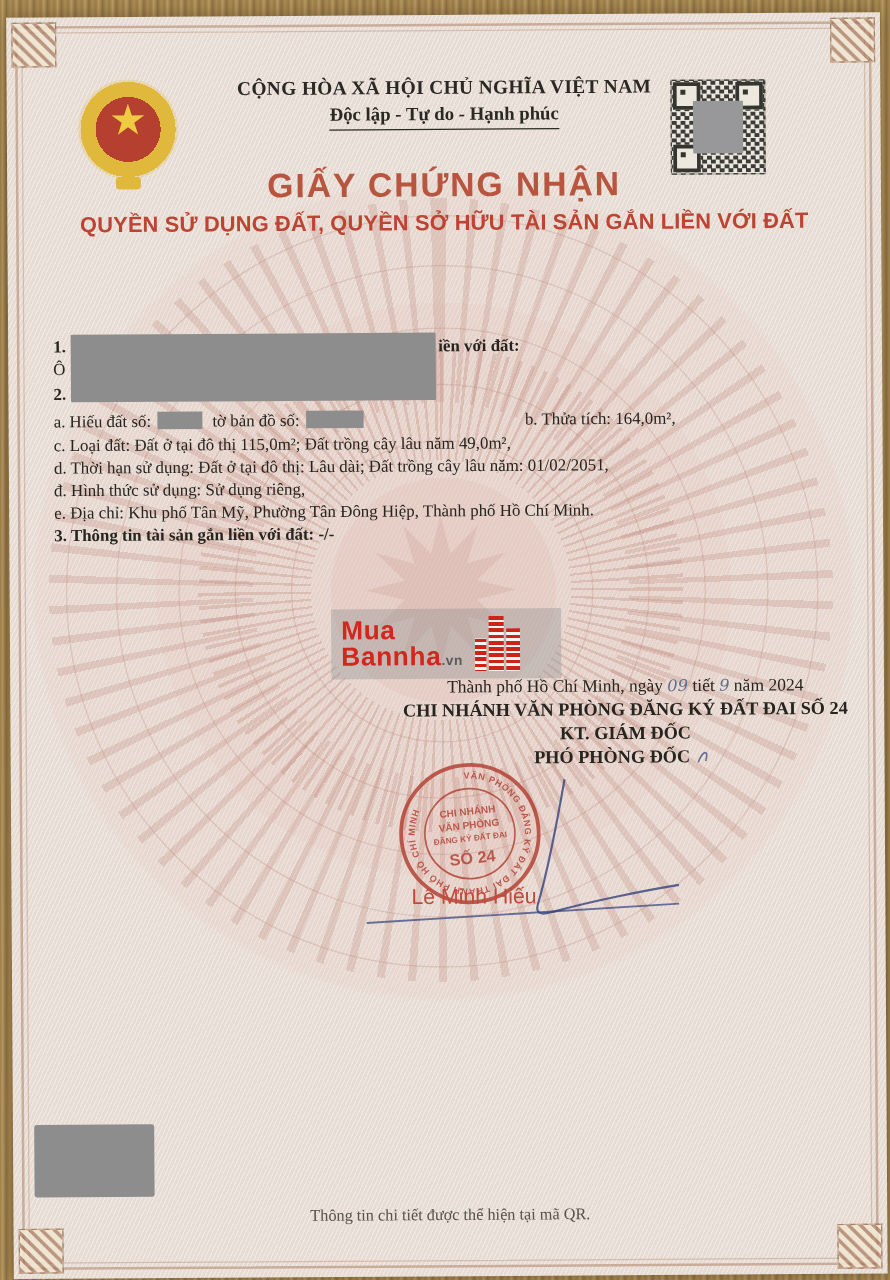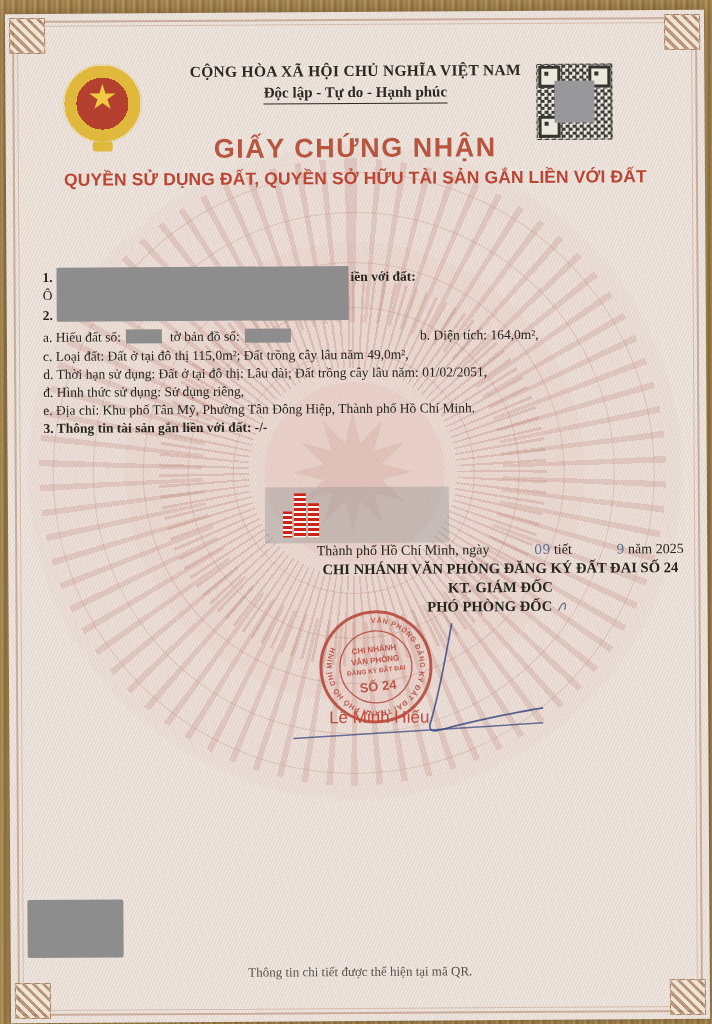--- a/index.html
+++ b/index.html
@@ -86,21 +86,21 @@
   .wm .l1{color:#d2271c;font-weight:800;font-size:21px;letter-spacing:0.5px;}
   .wm .l2{color:#d2271c;font-weight:800;font-size:21px;letter-spacing:0.5px;}
   .wm .tld{color:#5a5a5a;font-weight:700;font-size:11px;}
   .wm .bldg{display:flex;align-items:flex-end;margin-left:10px;gap:2px;height:44px;}
   .wm .col{background:repeating-linear-gradient(#cc2418 0 3px, rgba(250,248,245,0.95) 3px 5px);}
   .wm .c1{width:9px;height:26px;}.wm .c2{width:12px;height:44px;}.wm .c3{width:11px;height:34px;}
 
   
   .issue{position:absolute;left:295px;right:10px;top:531px;text-align:center;color:#26241f;}
   .issue .pd{font-size:14px;}
-  .hand{font-family:"DejaVu Serif",serif;color:#5f6f8d;font-size:13px;margin-left:41px;}
+  .hand{font-family:"DejaVu Serif",serif;font-style:italic;color:#5f6f8d;font-size:13px;}
   .issue .office{font-weight:bold;font-size:14.6px;margin-top:2px;white-space:nowrap;}
   .issue .kt{font-weight:bold;font-size:14.6px;margin-top:2px;}
   .issue .pgd{font-weight:bold;font-size:14.6px;margin-top:2px;}
 
   .stamp{position:absolute;left:307px;top:595px;width:120px;height:120px;opacity:0.85;transform:rotate(-6deg);}
   .sig{position:absolute;left:270px;top:600px;width:290px;height:140px;}
   .signer{position:absolute;left:295px;top:696px;width:150px;text-align:center;
     font-family:"Liberation Sans",sans-serif;font-weight:normal;font-size:17px;color:#c14a3c;}
 
   .redact-bottom{position:absolute;left:17px;top:886px;width:96px;height:58px;background:#8d8d8d;border-radius:2px;}
@@ -155,43 +155,47 @@
   <div class="doc-subtitle">QUYỀN SỬ DỤNG ĐẤT, QUYỀN SỞ HỮU TÀI SẢN GẮN LIỀN VỚI ĐẤT</div>
 
   <div class="redact-big"></div>
   <div class="bline" style="top:256px;font-weight:bold;">1.</div>
   <div class="suffix1">iền với đất:</div>
   <div class="bline" style="top:274px;">Ô</div>
   <div class="bline" style="top:294px;font-weight:bold;">2.</div>
 
   <div class="bline" style="top:316px;">
     <span>a. Hiếu đất số:</span><span class="redact redact-a1"></span><span>tờ bản đồ số:</span><span class="redact redact-a2"></span>
-    <span class="line-b-abs">b. Diện tích: 164,0m²,</span>
+    <span class="line-b-abs">b. Thửa tích: 164,0m²,</span>
   </div>
   <div class="bline" style="top:335px;">c. Loại đất: Đất ở tại đô thị 115,0m²; Đất trồng cây lâu năm 49,0m²,</div>
   <div class="bline" style="top:353px;">d. Thời hạn sử dụng: Đất ở tại đô thị: Lâu dài; Đất trồng cây lâu năm: 01/02/2051,</div>
   <div class="bline" style="top:371px;">đ. Hình thức sử dụng: Sử dụng riêng,</div>
   <div class="bline" style="top:389px;">e. Địa chỉ: Khu phố Tân Mỹ, Phường Tân Đông Hiệp, Thành phố Hồ Chí Minh.</div>
   <div class="bline" style="top:407px;font-weight:bold;">3. Thông tin tài sản gắn liền với đất: -/-</div>
 
   <div class="wm">
+    <div class="txt">
+      <div class="l1">Mua</div>
+      <div class="l2"><span>Bannha</span><span class="tld">.vn</span></div>
+    </div>
     <div class="bldg">
       <div class="col c1"></div>
         <div class="col c2"></div>
         <div class="col c3"></div>
     </div>
   </div>
 
   <div class="issue">
     <div class="pd">
       <span>Thành phố Hồ Chí Minh, ngày</span>
       <span class="hand">09</span>
       <span>tiết</span>
       <span class="hand">9</span>
-      <span>năm 2025</span>
+      <span>năm 2024</span>
     </div>
     <div class="office">CHI NHÁNH VĂN PHÒNG ĐĂNG KÝ ĐẤT ĐAI SỐ 24</div>
     <div class="kt">KT. GIÁM ĐỐC</div>
     <div class="pgd"><span>PHÓ PHÒNG ĐỐC</span>
       <svg width="18" height="14" style="vertical-align:-2px">
         <path d="M3,12 C7,2 12,2 9,11" stroke="#2f3f7d" stroke-width="1.3" fill="none" opacity="0.7"></path>
       </svg>
     </div>
   </div>
 

